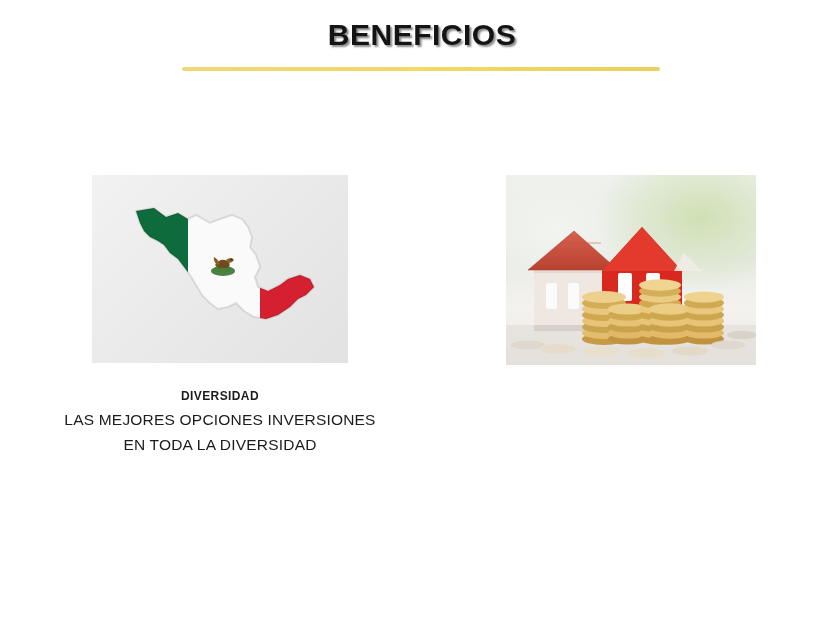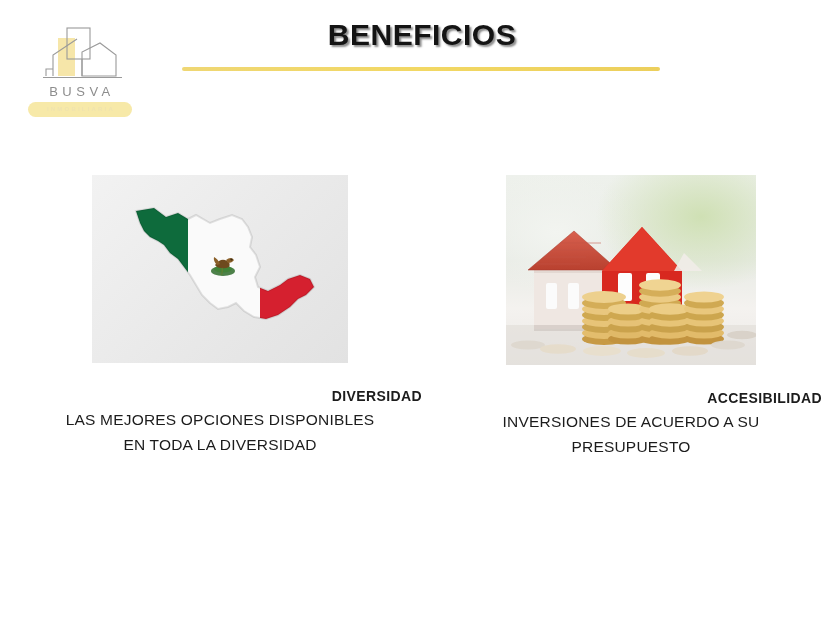--- a/index.html
+++ b/index.html
@@ -140,56 +140,37 @@
   .house-svg { position: absolute; inset: 0; }
 
   
   .caption {
     margin-top: 22px;
     text-align: center;
     color: #1c1c1c;
     font-family: "Liberation Sans", sans-serif;
   }
   .caption-title {
-    font-size: 14px;
+    font-size: 12px;
     font-weight: bold;
     letter-spacing: 0.4px;
     line-height: 22px;
-    text-align: right;
   }
   .caption-body {
     font-size: 15.5px;
     font-weight: 400;
     letter-spacing: 0.2px;
     line-height: 25px;
   }
 </style>
 </head>
 <body>
 
 <div class="slide">
 
-  <div class="logo-block">
-    <div class="logo-mark">
-      <svg viewBox="0 0 120 66" width="120" height="66" xmlns="http://www.w3.org/2000/svg">
-        <rect x="38" y="16" width="17" height="38" fill="#F5E4A2" opacity="0.92"></rect>
-        <g fill="none" stroke="#9A9A9A" stroke-width="1.1">
-          <rect x="47" y="6" width="23" height="31"></rect>
-          <path d="M62 37 L62 54"></path>
-          <path d="M62 37 L62 30 L80 21 L96 33 L96 54 L62 54 Z"></path>
-          <path d="M33 54 L33 33 L57 17"></path>
-          <path d="M26 54 L26 47 L33 47"></path>
-        </g>
-        <path d="M23 55.5 L102 55.5" stroke="#9A9A9A" stroke-width="1.1" fill="none"></path>
-      </svg>
-    </div>
-    <div class="logo-wordmark">BUSVA</div>
-    <div class="logo-band"></div>
-    <div class="logo-subtext">INMOBILIARIA</div>
-  </div>
 
   <div class="slide-title">BENEFICIOS</div>
   <div class="title-rule"></div>
 
   <div class="col col-left">
     <div class="photo photo-map">
       <div class="map-bg"></div>
       <svg class="map-svg" viewBox="0 0 256 188" xmlns="http://www.w3.org/2000/svg">
         <defs>
           <clipPath id="mx">
@@ -220,21 +201,21 @@
 
         <path d="M44 36 L62 33 L74 42 L86 38 L96 44 L104 40 L118 48 L128 44 L140 40 L150 44 L156 52
                  L160 62 L158 72 L164 80 L168 92 L163 102 L166 112 L176 116 L188 110 L196 104
                  L208 100 L218 104 L222 112 L214 120 L206 124 L198 132 L186 140 L174 144 L162 142
                  L152 136 L144 128 L136 132 L126 134 L118 128 L110 120 L104 110 L98 100 L92 92
                  L86 84 L78 78 L72 70 L66 66 L58 62 L52 56 L48 48 Z" fill="none" stroke="rgba(0,0,0,0.10)" stroke-width="2"></path>
       </svg>
     </div>
     <div class="caption">
       <div class="caption-title">DIVERSIDAD</div>
-      <div class="caption-body">LAS MEJORES OPCIONES DISPONIBLES</div>
+      <div class="caption-body">LAS MEJORES OPCIONES INVERSIONES</div>
       <div class="caption-body">EN TODA LA DIVERSIDAD</div>
     </div>
   </div>
 
   <div class="col col-right">
     <div class="photo photo-house">
       <div class="house-bg"></div>
       <svg class="house-svg" viewBox="0 0 250 190" xmlns="http://www.w3.org/2000/svg">
         <defs>
           <linearGradient id="coinG" x1="0" y1="0" x2="1" y2="0">
@@ -343,20 +324,15 @@
             <ellipse cx="52" cy="174" rx="18" ry="4.8" fill="#e6dccb"></ellipse>
             <ellipse cx="96" cy="176" rx="19" ry="5" fill="#e9dfcd"></ellipse>
             <ellipse cx="140" cy="178" rx="19" ry="5" fill="#e7ddcb"></ellipse>
             <ellipse cx="184" cy="176" rx="18" ry="4.8" fill="#e3d9c8"></ellipse>
             <ellipse cx="222" cy="170" rx="17" ry="4.6" fill="#ded8cf"></ellipse>
             <ellipse cx="236" cy="160" rx="15" ry="4.2" fill="#d9d2c8"></ellipse>
           </g>
         </g>
       </svg>
     </div>
-    <div class="caption">
-      <div class="caption-title">ACCESIBILIDAD</div>
-      <div class="caption-body">INVERSIONES DE ACUERDO A SU</div>
-      <div class="caption-body">PRESUPUESTO</div>
-    </div>
   </div>
 
 </div>
 
 </body></html>

